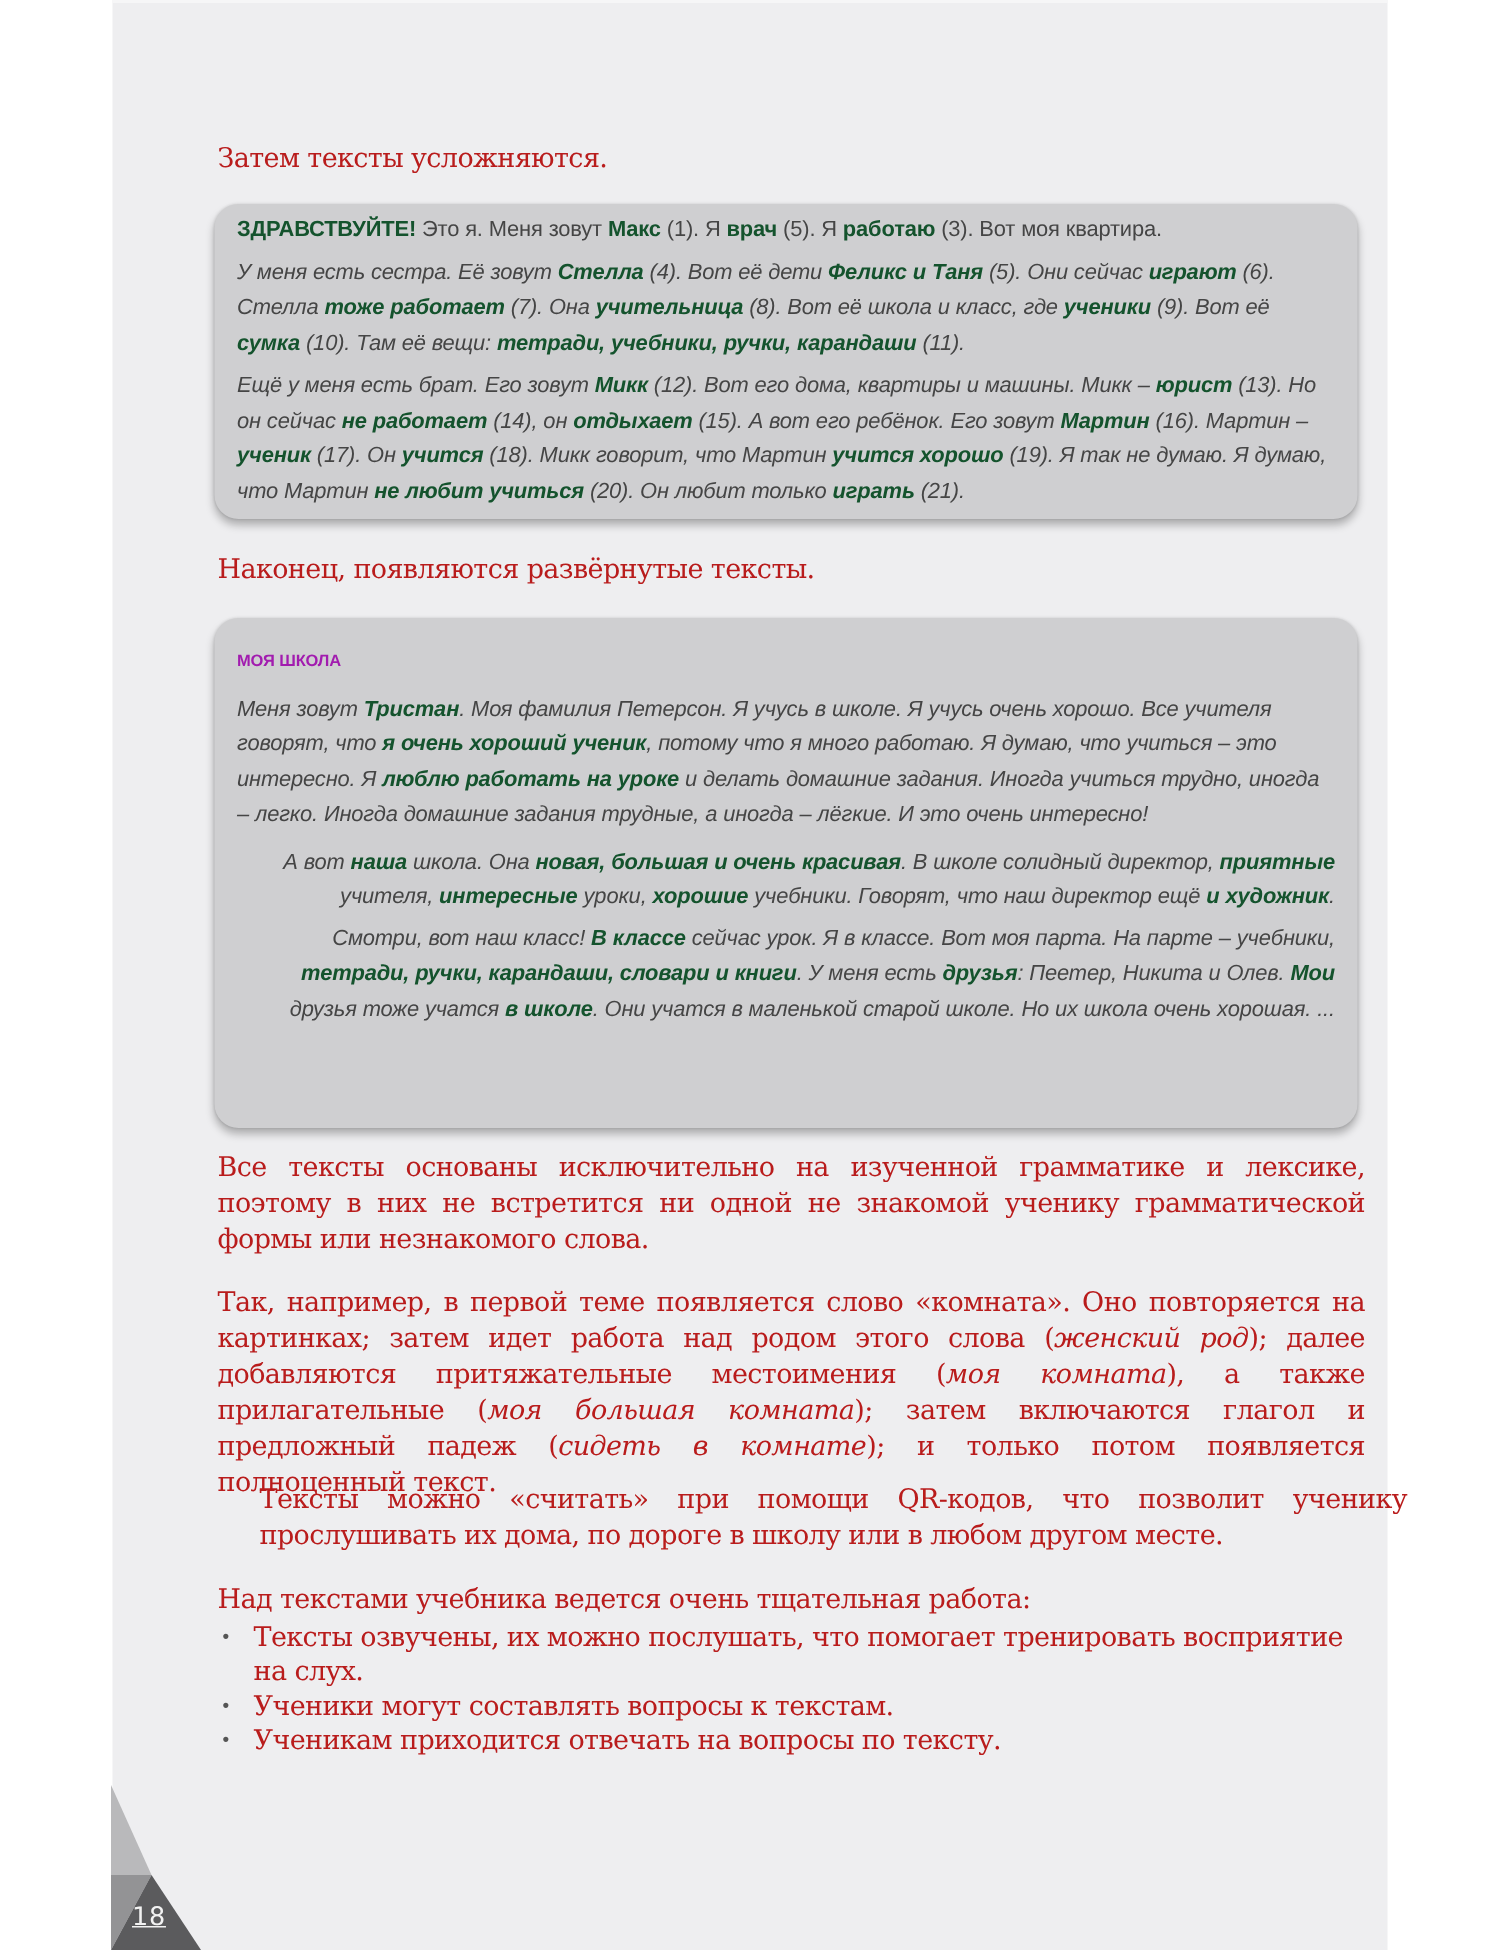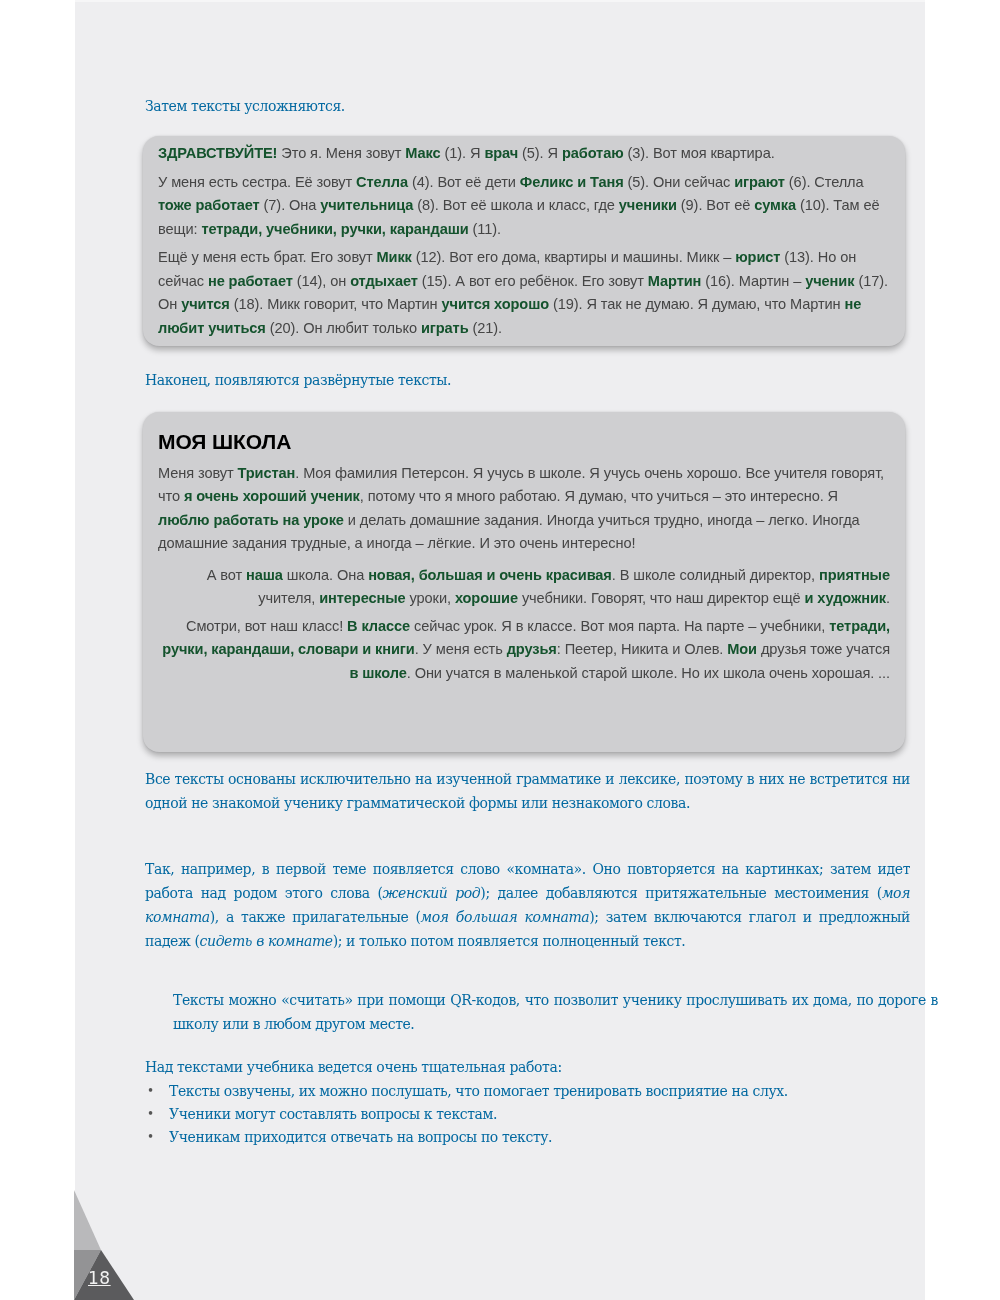--- a/index.html
+++ b/index.html
@@ -12,22 +12,22 @@
     .page {
       position: absolute;
       left: 75px; top: 0;
       width: 850px; height: 1300px;
       background: #eeeef0;
       border-top: 2px solid #f6f6f7;
       box-sizing: border-box;
     }
     .serif {
       font-family: "DejaVu Serif", "Liberation Serif", serif;
-      color: #0369a1;
-      font-size: 14px;
+      color: #b91c1c;
+      font-size: 18px;
       letter-spacing: -0.4px;
     }
     .sans {
       font-family: "Liberation Sans", "DejaVu Sans", sans-serif;
       color: #454545;
       font-size: 14.6px;
       letter-spacing: -0.1px;
     }
     .para {
       position: absolute;
@@ -44,26 +44,26 @@
       background: #cfcfd1;
       border-radius: 16px;
       box-shadow: 0 4px 6px rgba(0,0,0,0.28), 0 0 2px rgba(0,0,0,0.12);
       box-sizing: border-box;
       padding: 0 15px;
     }
     .box p {
       margin: 0;
       line-height: 23.5px;
     }
-    .box p + p { margin-top: 5px; }
+    .box p + p { margin-top: 5px; font-style: italic; }
     .box b { color: #14532d; font-weight: bold; }
     .box-title {
       font-weight: bold;
-      color: #000000;
-      font-size: 21px;
+      color: #a21caf;
+      font-size: 11px;
       margin-bottom: 8px !important;
     }
     ul.bullets {
       position: absolute;
       left: 145px;
       top: 1080px;
       width: 770px;
       margin: 0; padding: 0;
       list-style: none;
     }

